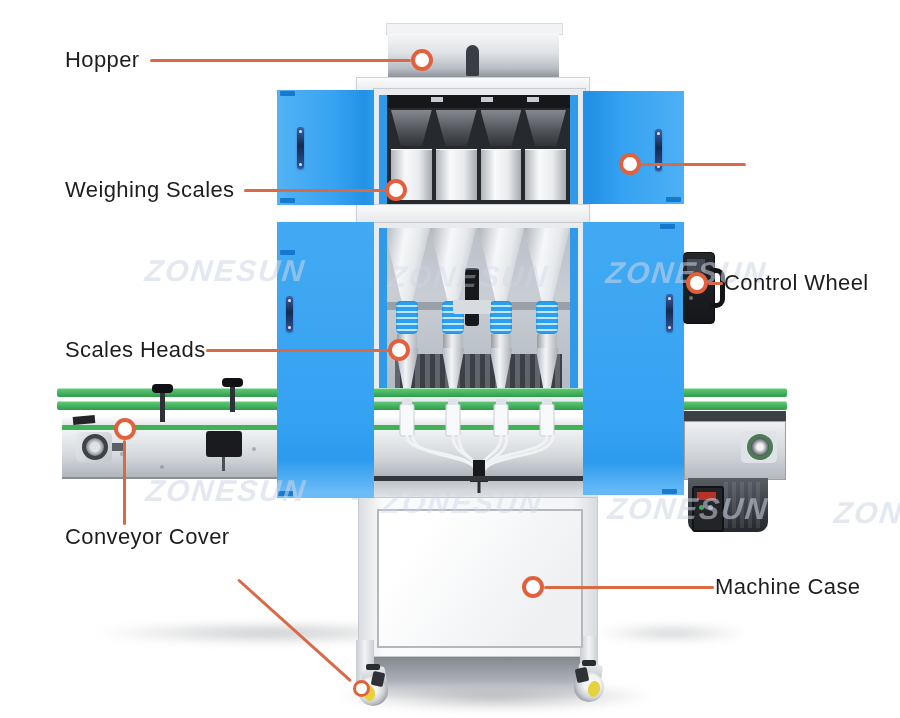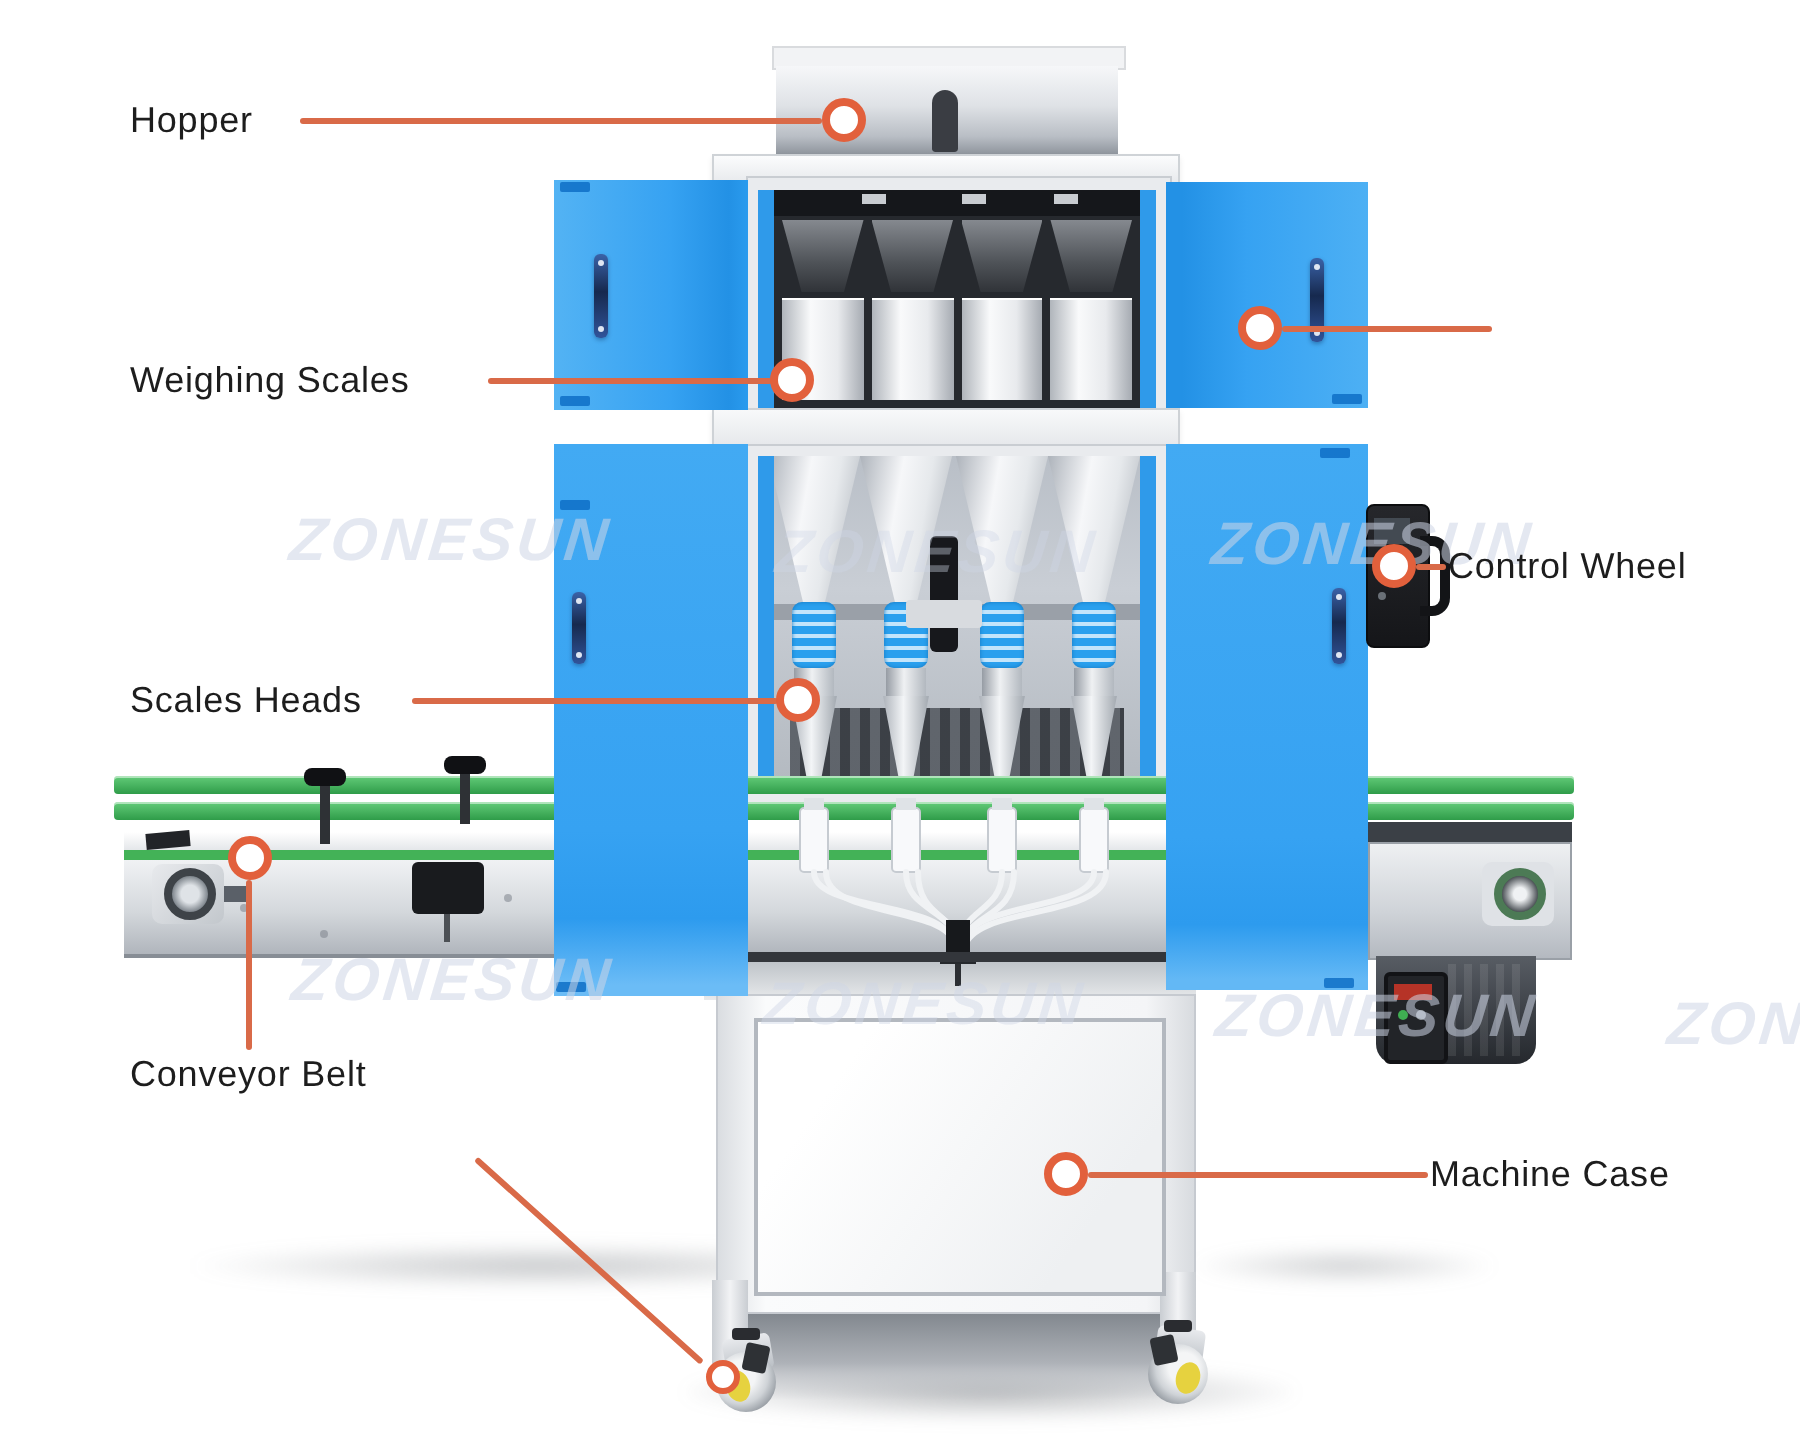--- a/index.html
+++ b/index.html
@@ -1,20 +1,20 @@
 <!DOCTYPE html>
 <html><head>
 <meta charset="utf-8">
 <style>
   html,body{margin:0;padding:0;background:#fff;}
   #canvas{position:relative;width:900px;height:718px;background:#ffffff;overflow:hidden;
           font-family:"Liberation Sans",sans-serif;}
   .abs{position:absolute;}
   
-  .lbl{position:absolute;font-size:18px;font-weight:400;color:#1d1d1d;letter-spacing:.4px;
+  .lbl{position:absolute;font-size:22px;font-weight:400;color:#1d1d1d;letter-spacing:.4px;
        white-space:nowrap;z-index:9;line-height:26px;}
   .lead{position:absolute;background:#D96A48;z-index:8;border-radius:2px;}
   .ring{position:absolute;width:14px;height:14px;border:4px solid #E2603C;background:#fff;
         border-radius:50%;z-index:9;box-sizing:content-box;}
   .ring-sm{width:11px;height:11px;border-width:3.5px;}
   
   .wm{position:absolute;font-style:italic;font-weight:700;font-size:30px;letter-spacing:2px;
       color:rgba(205,214,229,0.55);z-index:7;transform:skewX(-6deg);white-space:nowrap;}
   
   .door{position:absolute;z-index:5;}
@@ -278,21 +278,21 @@
   <div class="ring" style="left:411px;top:49px;"></div>
 
   <span class="lbl" style="left:65px;top:177px;">Weighing Scales</span>
   <div class="lead" style="left:244px;top:189px;width:142px;height:3px;"></div>
   <div class="ring" style="left:385px;top:179px;"></div>
 
   <span class="lbl" style="left:65px;top:337px;">Scales Heads</span>
   <div class="lead" style="left:206px;top:349px;width:183px;height:3px;"></div>
   <div class="ring" style="left:388px;top:339px;"></div>
 
-  <span class="lbl" style="left:65px;top:524px;">Conveyor Belt</span>
+  <span class="lbl" style="left:65px;top:524px;">Conveyor Cover</span>
   <div class="lead" style="left:123px;top:440px;width:3px;height:85px;"></div>
   <div class="ring" style="left:114px;top:418px;"></div>
 
   <div class="lead" style="left:238px;top:578px;width:152px;height:3px;transform:rotate(42deg);transform-origin:0 50%;"></div>
   <div class="ring ring-sm" style="left:353px;top:680px;"></div>
 
   <div class="ring" style="left:619px;top:153px;"></div>
   <div class="lead" style="left:641px;top:163px;width:105px;height:3px;"></div>
 
   <div class="ring" style="left:686px;top:272px;"></div>

